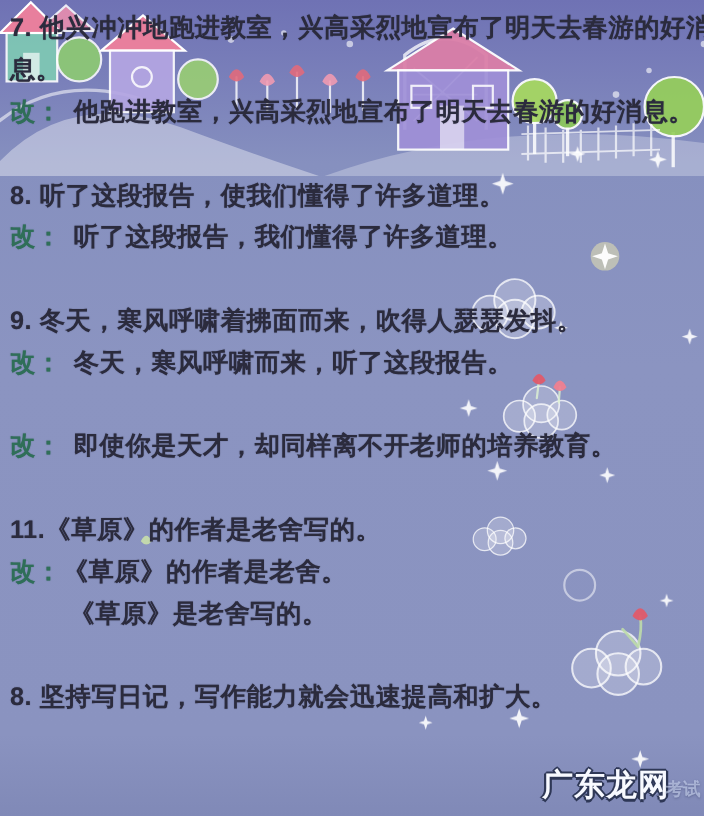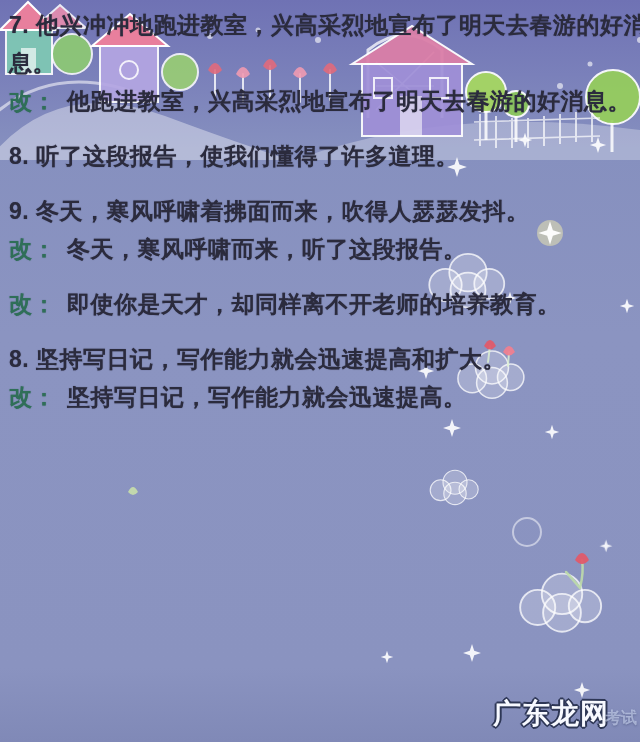--- a/index.html
+++ b/index.html
@@ -13,21 +13,21 @@
     overflow:hidden;
     background:linear-gradient(180deg,#6f72b4 0%,#7a80ba 10%,#8690bf 20%,#8b94c1 45%,#8a93c0 90%,#8089b7 100%);
   }
   .band{position:absolute;top:0;left:0;pointer-events:none;}
   .doodles{position:absolute;top:0;left:0;pointer-events:none;}
   .content{
     position:absolute;top:0;left:0;right:0;
     padding:6px 10px 0 9px;
     z-index:3;
   }
-  .item + .item{margin-top:17px;}
+  .item + .item{margin-top:38px;}
   .line{
     line-height:38px;
     font-size:23px;
     font-weight:700;
     color:#2b2b3d;
     letter-spacing:0.5px;
     text-shadow:0 0 1px rgba(35,35,55,.55);
     white-space:nowrap;
   }
   .gai-label{
@@ -190,35 +190,40 @@
   <div class="content">
 
     <section class="item">
       <div class="line">7. 他兴冲冲地跑进教室，兴高采烈地宣布了明天去春游的好消</div>
       <div class="line">息。</div>
       <div class="line"><span class="gai-label">改：</span><span>他跑进教室，兴高采烈地宣布了明天去春游的好消息。</span></div>
     </section>
 
     <section class="item">
       <div class="line">8. 听了这段报告，使我们懂得了许多道理。</div>
+      <div class="line"><span class="gai-label">改：</span><span>听了这段报告，我们懂得了许多道理。</span></div>
     </section>
 
     <section class="item">
       <div class="line">9. 冬天，寒风呼啸着拂面而来，吹得人瑟瑟发抖。</div>
       <div class="line"><span class="gai-label">改：</span><span>冬天，寒风呼啸而来，听了这段报告。</span></div>
     </section>
 
     <section class="item">
       <div class="line"><span class="gai-label">改：</span><span>即使你是天才，却同样离不开老师的培养教育。</span></div>
     </section>
 
+    <section class="item no-gap">
+      <div class="line">11.《草原》的作者是老舍写的。</div>
+      <div class="line"><span class="gai-label">改：</span><span>《草原》的作者是老舍。</span></div>
+      <div class="line alt-line">《草原》是老舍写的。</div>
+    </section>
 
     <section class="item">
       <div class="line">8. 坚持写日记，写作能力就会迅速提高和扩大。</div>
-      <div class="line"><span class="gai-label">改：</span><span>坚持写日记，写作能力就会迅速提高。</span></div>
     </section>
 
   </div>
 
   <div class="watermark">
     <span class="wm-main">广东龙网</span><span class="wm-faint">考试</span>
   </div>
 
 </div>
 

